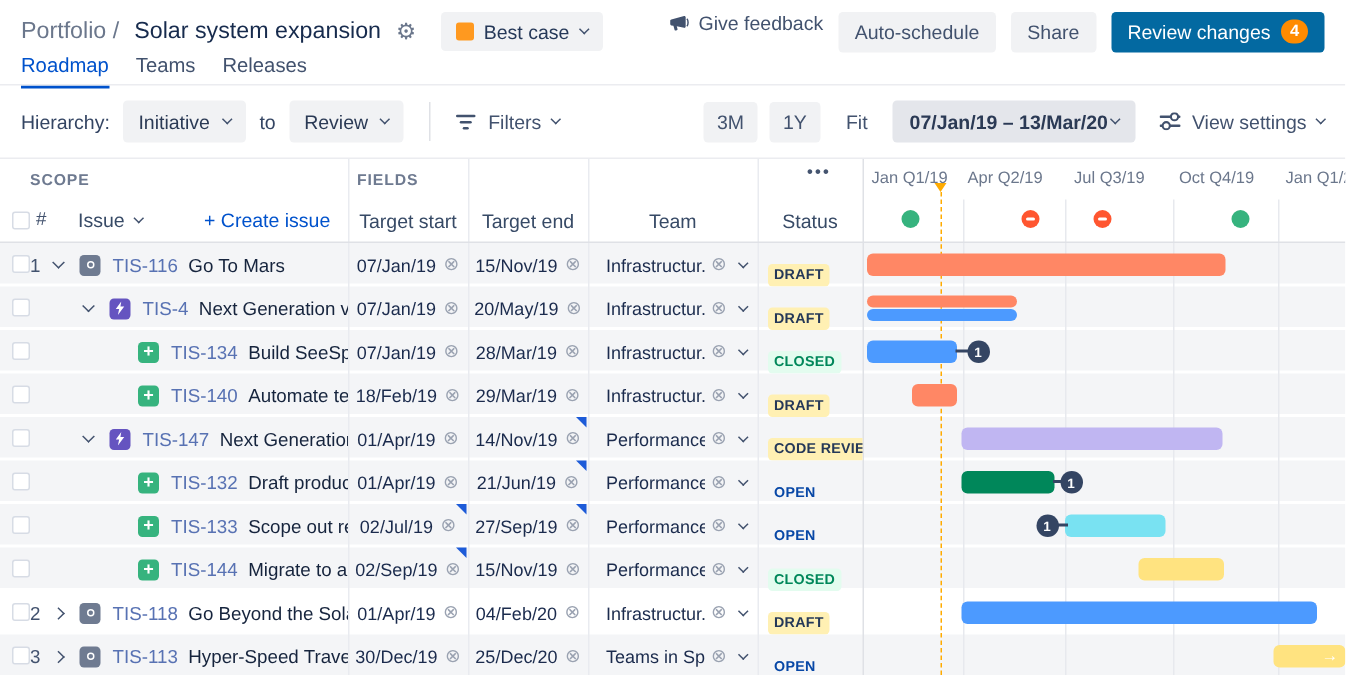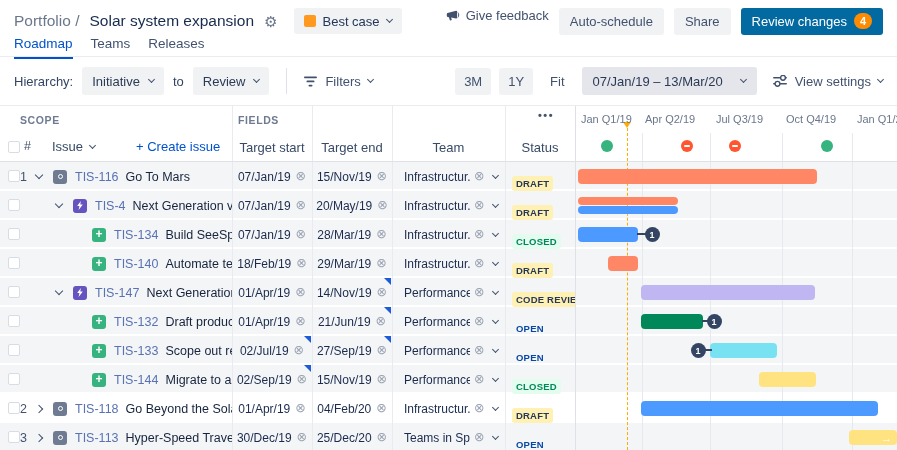--- a/index.html
+++ b/index.html
@@ -35,22 +35,22 @@
            padding:0 14px;gap:9px;}
   .tb-label{color:#344563;}
   .ddl{display:inline-flex;align-items:center;gap:9px;height:28px;padding:0 10px;background:#f1f2f4;
        border-radius:3px;font-size:13px;color:#2b3a55;}
   .vbar{width:1px;height:26px;background:#dfe1e6;margin:0 8px;}
   .filters{display:inline-flex;align-items:center;gap:7px;color:#42526e;}
   .tb-right{margin-left:auto;display:flex;align-items:center;gap:8px;}
   .zoombtn{height:27px;padding:0 9px;border-radius:3px;background:#f1f2f4;color:#42526e;
            display:inline-flex;align-items:center;font-size:13px;}
   .zoombtn.plain{background:transparent;}
-  .range{height:28px;padding:0 11px;border-radius:3px;background:#e4e6eb;color:#2b3a55;font-weight:400;
-         display:inline-flex;align-items:center;gap:18px;font-size:13px;}
+  .range{height:28px;padding:0 11px;border-radius:3px;background:#e4e6eb;color:#2b3a55;font-weight:700;
+         display:inline-flex;align-items:center;gap:2px;font-size:13px;}
   .viewset{display:inline-flex;align-items:center;gap:7px;color:#42526e;font-weight:500;margin-left:8px;}
 
   
   .chv{display:inline-block;width:6px;height:6px;border-right:1.5px solid #42526e;
        border-bottom:1.5px solid #42526e;}
   .chv.down{transform:rotate(45deg);margin-top:-3px;}
   .chv.right{transform:rotate(-45deg);}
   .chv.sm{width:5px;height:5px;}
 
   

